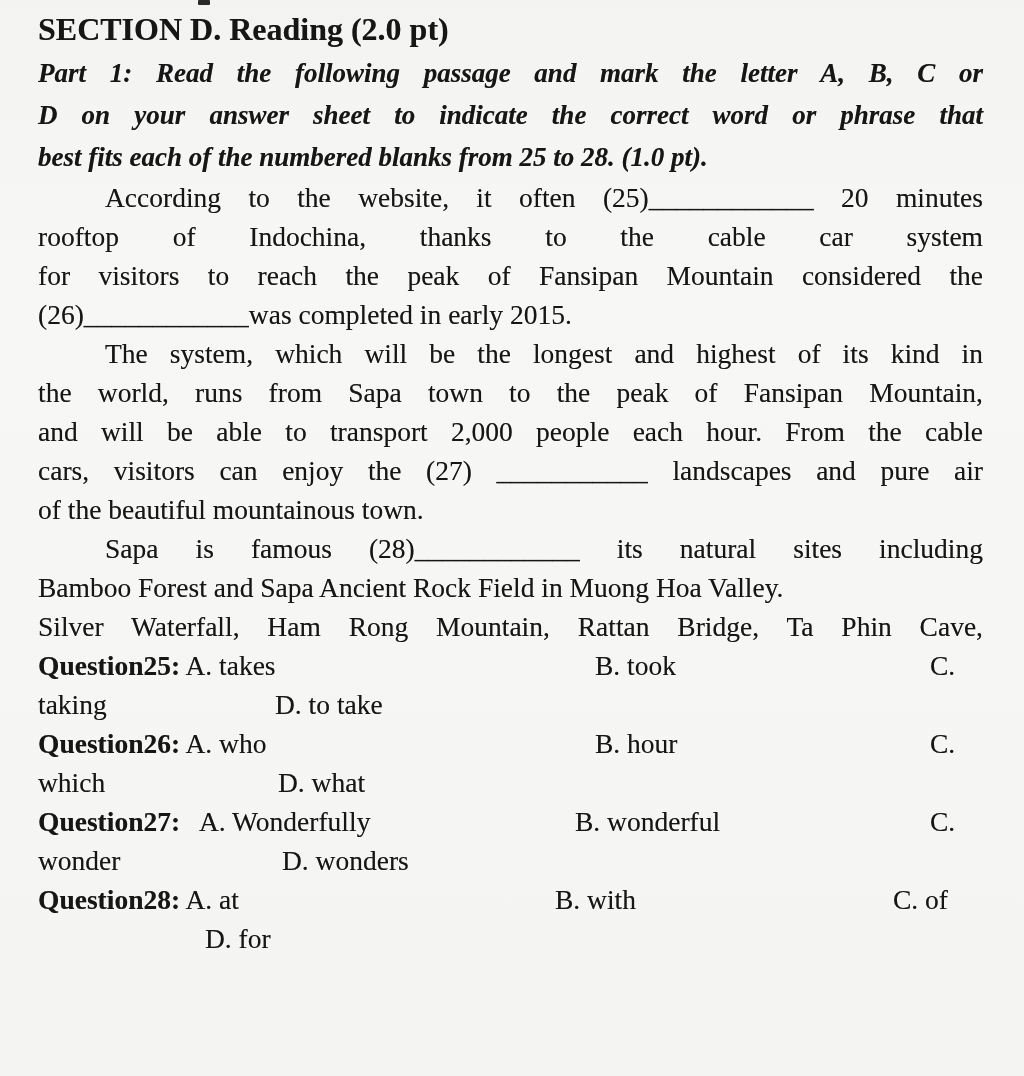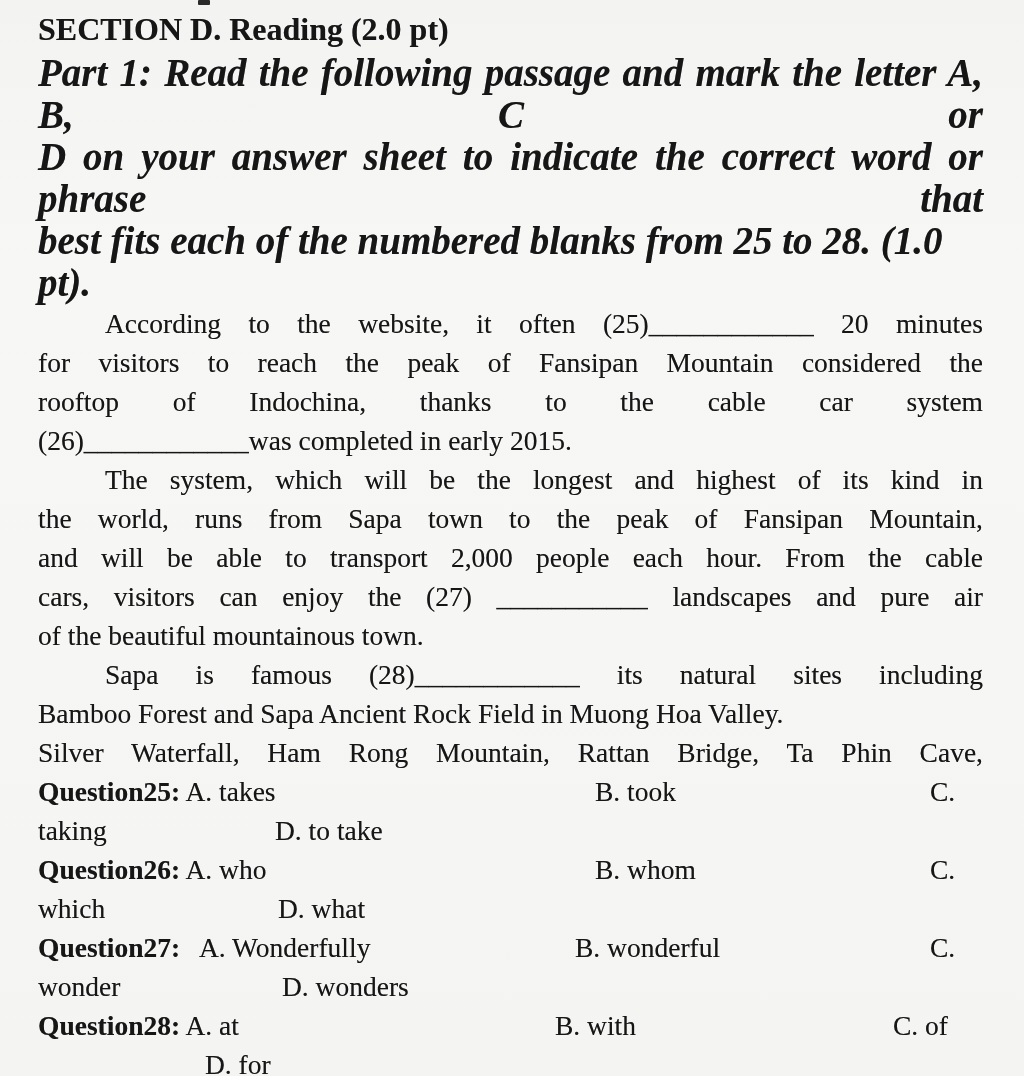--- a/index.html
+++ b/index.html
@@ -27,21 +27,21 @@
     height: 5px;
     background: #2a2a2a;
     border-radius: 1px;
   }
   .title {
     font-size: 32px;
     font-weight: bold;
     line-height: 46px;
   }
   .iline {
-    font-size: 39px;
+    font-size: 27px;
     font-weight: bold;
     font-style: italic;
     line-height: 42px;
   }
   .line {
     position: relative;
     font-size: 27.5px;
     line-height: 39px;
   }
   .j {
@@ -70,22 +70,22 @@
   <div class="title">SECTION D. Reading (2.0 pt)</div>
 
   <div>
     <div class="iline j">Part 1: Read the following passage and mark the letter A, B, C or</div>
     <div class="iline j">D on your answer sheet to indicate the correct word or phrase that</div>
     <div class="iline">best fits each of the numbered blanks from 25 to 28. (1.0 pt).</div>
   </div>
 
   <div>
     <div class="line j ind">According to the website, it often (25)____________ 20 minutes</div>
+    <div class="line j">rooftop of Indochina, thanks to the cable car system</div>
     <div class="line j">for visitors to reach the peak of Fansipan Mountain considered the</div>
-    <div class="line j">rooftop of Indochina, thanks to the cable car system</div>
     <div class="line">(26)____________was completed in early 2015.</div>
   </div>
 
   <div>
     <div class="line j ind">The system, which will be the longest and highest of its kind in</div>
     <div class="line j">the world, runs from Sapa town to the peak of Fansipan Mountain,</div>
     <div class="line j">and will be able to transport 2,000 people each hour. From the cable</div>
     <div class="line j">cars, visitors can enjoy the (27) ___________ landscapes and pure air</div>
     <div class="line">of the beautiful mountainous town.</div>
   </div>
@@ -107,21 +107,21 @@
     <div class="line">
       <span>taking</span>
       <span class="abs" style="left:237px">D. to take</span>
     </div>
   </div>
 
   <div>
     <div class="line">
       <span class="qlabel">Question26:</span>
       <span>A. who</span>
-      <span class="abs" style="left:557px">B. whom</span>
+      <span class="abs" style="left:557px">B. hour</span>
       <span class="abs" style="left:892px">C.</span>
     </div>
     <div class="line">
       <span>which</span>
       <span class="abs" style="left:240px">D. what</span>
     </div>
   </div>
 
   <div>
     <div class="line">

